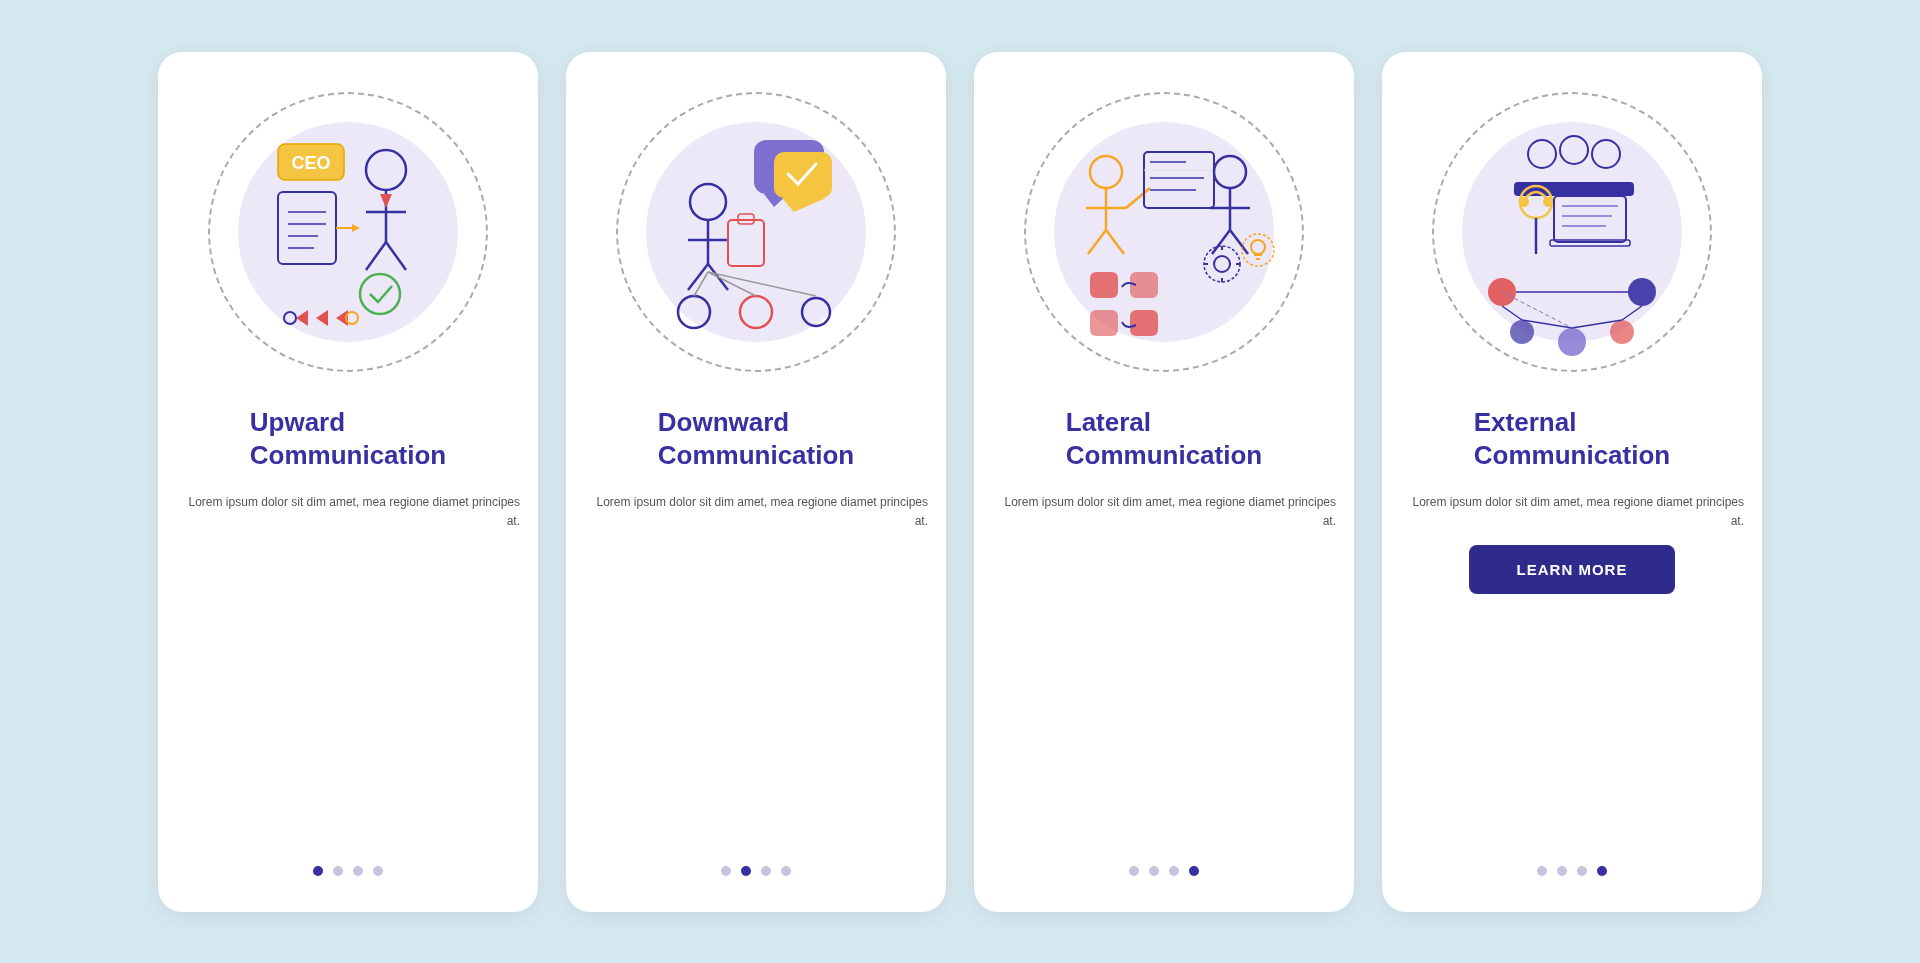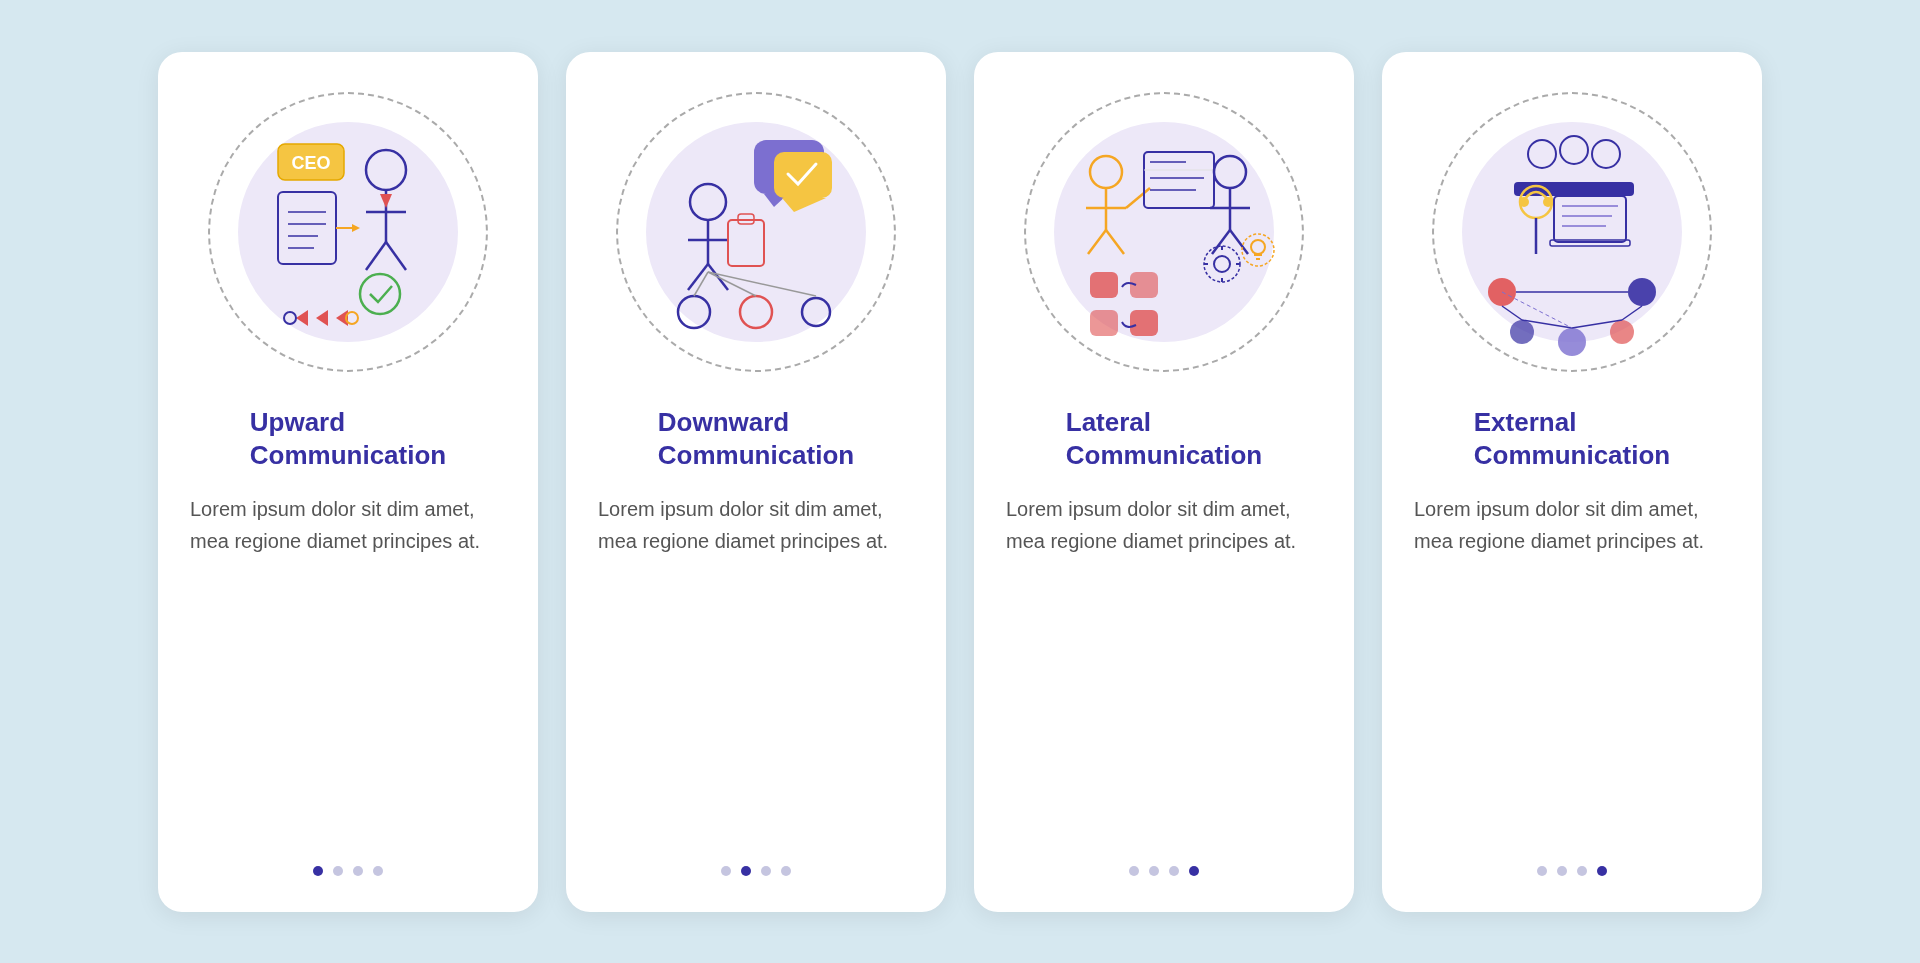--- a/index.html
+++ b/index.html
@@ -21,21 +21,21 @@
     }
 
     .card {
       background: #ffffff;
       border-radius: 24px;
       width: 380px;
       min-height: 860px;
       display: flex;
       flex-direction: column;
       align-items: center;
-      padding: 30px 32px 36px;
+      padding: 30px 18px 36px;
       box-shadow: 0 4px 24px rgba(0,0,0,0.08);
     }
 
     .illustration-area {
       width: 300px;
       height: 300px;
       position: relative;
       display: flex;
       align-items: center;
       justify-content: center;
@@ -66,23 +66,23 @@
 
     .card-title {
       font-size: 26px;
       font-weight: 700;
       color: #3730a3;
       margin-bottom: 20px;
       line-height: 1.3;
     }
 
     .card-text {
-      font-size: 20px;
+      font-size: 12px;
       color: #555;
-      text-align: left;
+      text-align: right;
       line-height: 1.6;
       margin-bottom: 14px;
     }
 
     .dots {
       display: flex;
       gap: 10px;
       margin-top: auto;
       margin-bottom: 0;
       align-items: center;
@@ -327,20 +327,21 @@
           <line x1="60" y1="204" x2="80" y2="218" stroke="#3730a3" stroke-width="1.5"></line>
           <line x1="80" y1="218" x2="130" y2="226" stroke="#3730a3" stroke-width="1.5"></line>
           <line x1="130" y1="226" x2="180" y2="218" stroke="#3730a3" stroke-width="1.5"></line>
           <line x1="180" y1="218" x2="200" y2="204" stroke="#3730a3" stroke-width="1.5"></line>
           <line x1="60" y1="190" x2="130" y2="226" stroke="#7c6fd0" stroke-width="1" stroke-dasharray="4,3"></line>
         </svg>
       </div>
     </div>
     <div class="card-title">External<br>Communication</div>
     <div class="card-text">Lorem ipsum dolor sit dim amet, mea regione diamet principes at.</div>
+    <button class="learn-more-btn">LEARN MORE</button>
     <div class="dots">
       <div class="dot"></div>
       <div class="dot"></div>
       <div class="dot"></div>
       <div class="dot active"></div>
     </div>
   </div>
 
 </div>
 

